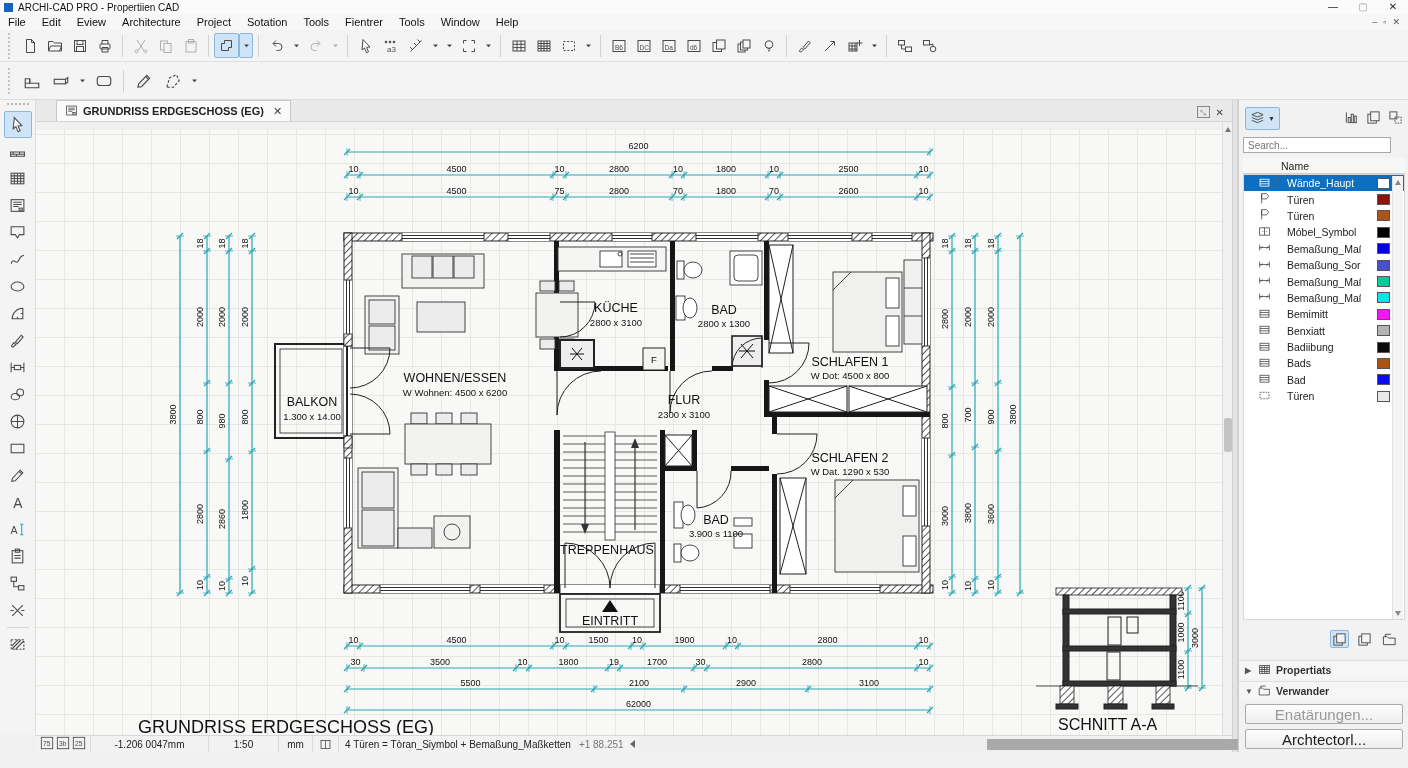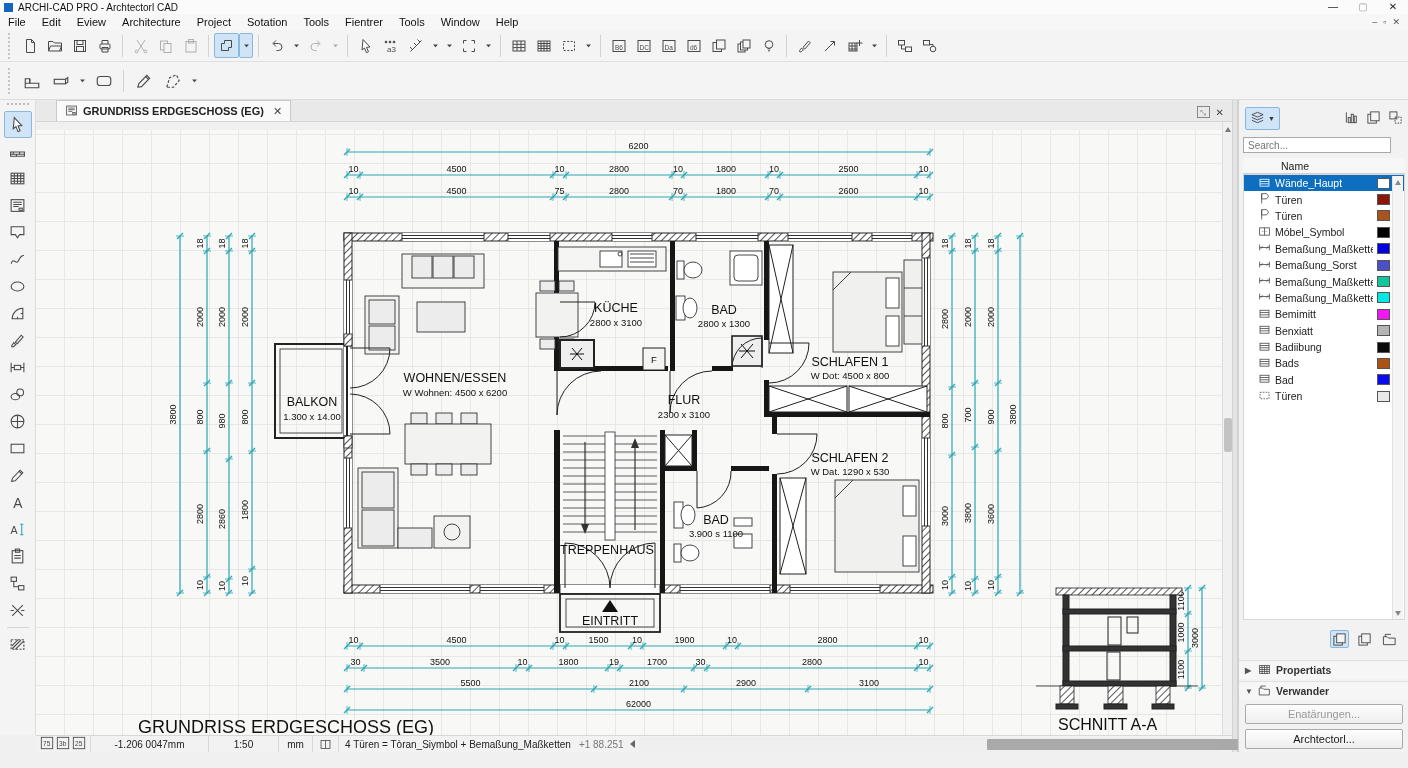--- a/index.html
+++ b/index.html
@@ -77,48 +77,48 @@
 
   
   .rpanel { position:absolute; left:1238px; top:100px; width:170px; height:652px; background:#f2f2f2; border-left:1px solid #cfcfcf; font-size:10.5px; }
   .rp-head { position:absolute; left:0; top:0; width:170px; height:36px; display:flex; align-items:center; padding:0 6px; }
   .rp-layerbtn { display:flex; align-items:center; gap:3px; background:#cfe4f7; border:1px solid #8ab8dd; border-radius:2px; padding:2px 4px; }
   .rp-head .spacer { flex:1; }
   .rp-head .hico { margin-left:7px; }
   .rp-search { position:absolute; left:4px; top:37px; width:148px; height:16px; border:1px solid #a9a9a9; background:#fff; font-size:10px; padding:0 4px; color:#777; font-family:"Liberation Sans",sans-serif; }
   .rp-colhead { position:absolute; left:4px; top:58px; width:162px; height:16px; border-bottom:1px solid #d0d0d0; display:flex; align-items:center; padding-left:38px; color:#222; background:#f7f7f7; }
   .rp-list { position:absolute; left:4px; top:74px; width:162px; height:446px; background:#fff; border:1px solid #d8d8d8; overflow:hidden; }
-  .lrow { display:flex; align-items:center; height:16.4px; padding-left:14px; gap:4px; }
+  .lrow { display:flex; align-items:center; height:16.4px; padding-left:14px; gap:16px; }
   .lrow .lname { flex:1; white-space:nowrap; overflow:hidden; font-size:10.5px; }
   .lrow .sw { width:13px; height:11px; border:1px solid #555; margin-right:14px; }
   .lrow.sel { background:#0e6fc0; color:#fff; }
   .rp-scroll { position:absolute; right:1px; top:1px; width:11px; height:444px; background:#f4f4f4; border-left:1px solid #e2e2e2; }
   .rp-scroll .arr { position:absolute; left:2px; width:0; height:0; border-left:3.5px solid transparent; border-right:3.5px solid transparent; }
   .rp-scroll .up { top:4px; border-bottom:5px solid #888; }
   .rp-scroll .dn { bottom:4px; border-top:5px solid #888; }
   .rp-bottomicons { position:absolute; left:0; top:528px; width:170px; height:22px; display:flex; justify-content:flex-end; gap:6px; padding-right:10px; align-items:center; }
   .rp-bottomicons .bico { width:19px; height:18px; display:flex; align-items:center; justify-content:center; border:1px solid transparent; border-radius:2px; }
   .rp-bottomicons .bico.active { background:#cfe4f7; border-color:#8ab8dd; }
   .rp-row { position:absolute; left:0; width:170px; height:19px; display:flex; align-items:center; gap:5px; padding-left:6px; border-top:1px solid #e0e0e0; background:#f6f6f6; font-weight:bold; font-size:10.5px; color:#333; }
   .rp-row .caret { font-size:8px; color:#555; width:8px; }
-  .rp-btn { position:absolute; left:6px; width:158px; height:20px; border:1px solid #ababab; background:linear-gradient(#fdfdfd,#eeeeee); font-size:11px; display:flex; align-items:center; justify-content:center; border-radius:2px; }
+  .rp-btn { position:absolute; left:6px; width:158px; height:20px; border:1px solid #ababab; background:linear-gradient(#fdfdfd,#eeeeee); font-size:15px; display:flex; align-items:center; justify-content:center; border-radius:2px; }
   .rp-btn.dim { color:#999; }
 
   
   .statusbar { position:absolute; left:0; top:752px; width:1408px; height:16px; background:#f0f0f0; border-top:1px solid #d8d8d8; display:flex; align-items:center; font-size:10.5px; color:#222; padding:0 5px; }
   .sb-brand { margin-left:auto; display:flex; align-items:center; gap:6px; padding-right:16px; font-size:11px; color:#333; }
 </style>
 </head>
 <body>
 
 <div id="app">
 
   <div class="titlebar">
     <span class="app-ico"></span>
-    <span class="title-text">ARCHI-CAD PRO - Archtectorl CAD</span>
+    <span class="title-text">ARCHI-CAD PRO - Propertiien CAD</span>
     <span class="win-controls">
       <span class="win-btn">—</span>
       <span class="win-btn" style="color:#999;">▢</span>
       <span class="win-btn">✕</span>
     </span>
   </div>
 
   <div class="menubar">
     <span id="menu-items"><span class="menu-item">File</span><span class="menu-item">Edit</span><span class="menu-item">Eview</span><span class="menu-item">Architecture</span><span class="menu-item">Project</span><span class="menu-item">Sotation</span><span class="menu-item">Tools</span><span class="menu-item">Fientrer</span><span class="menu-item">Tools</span><span class="menu-item">Window</span><span class="menu-item">Help</span></span>
     <span class="mdi-controls">

